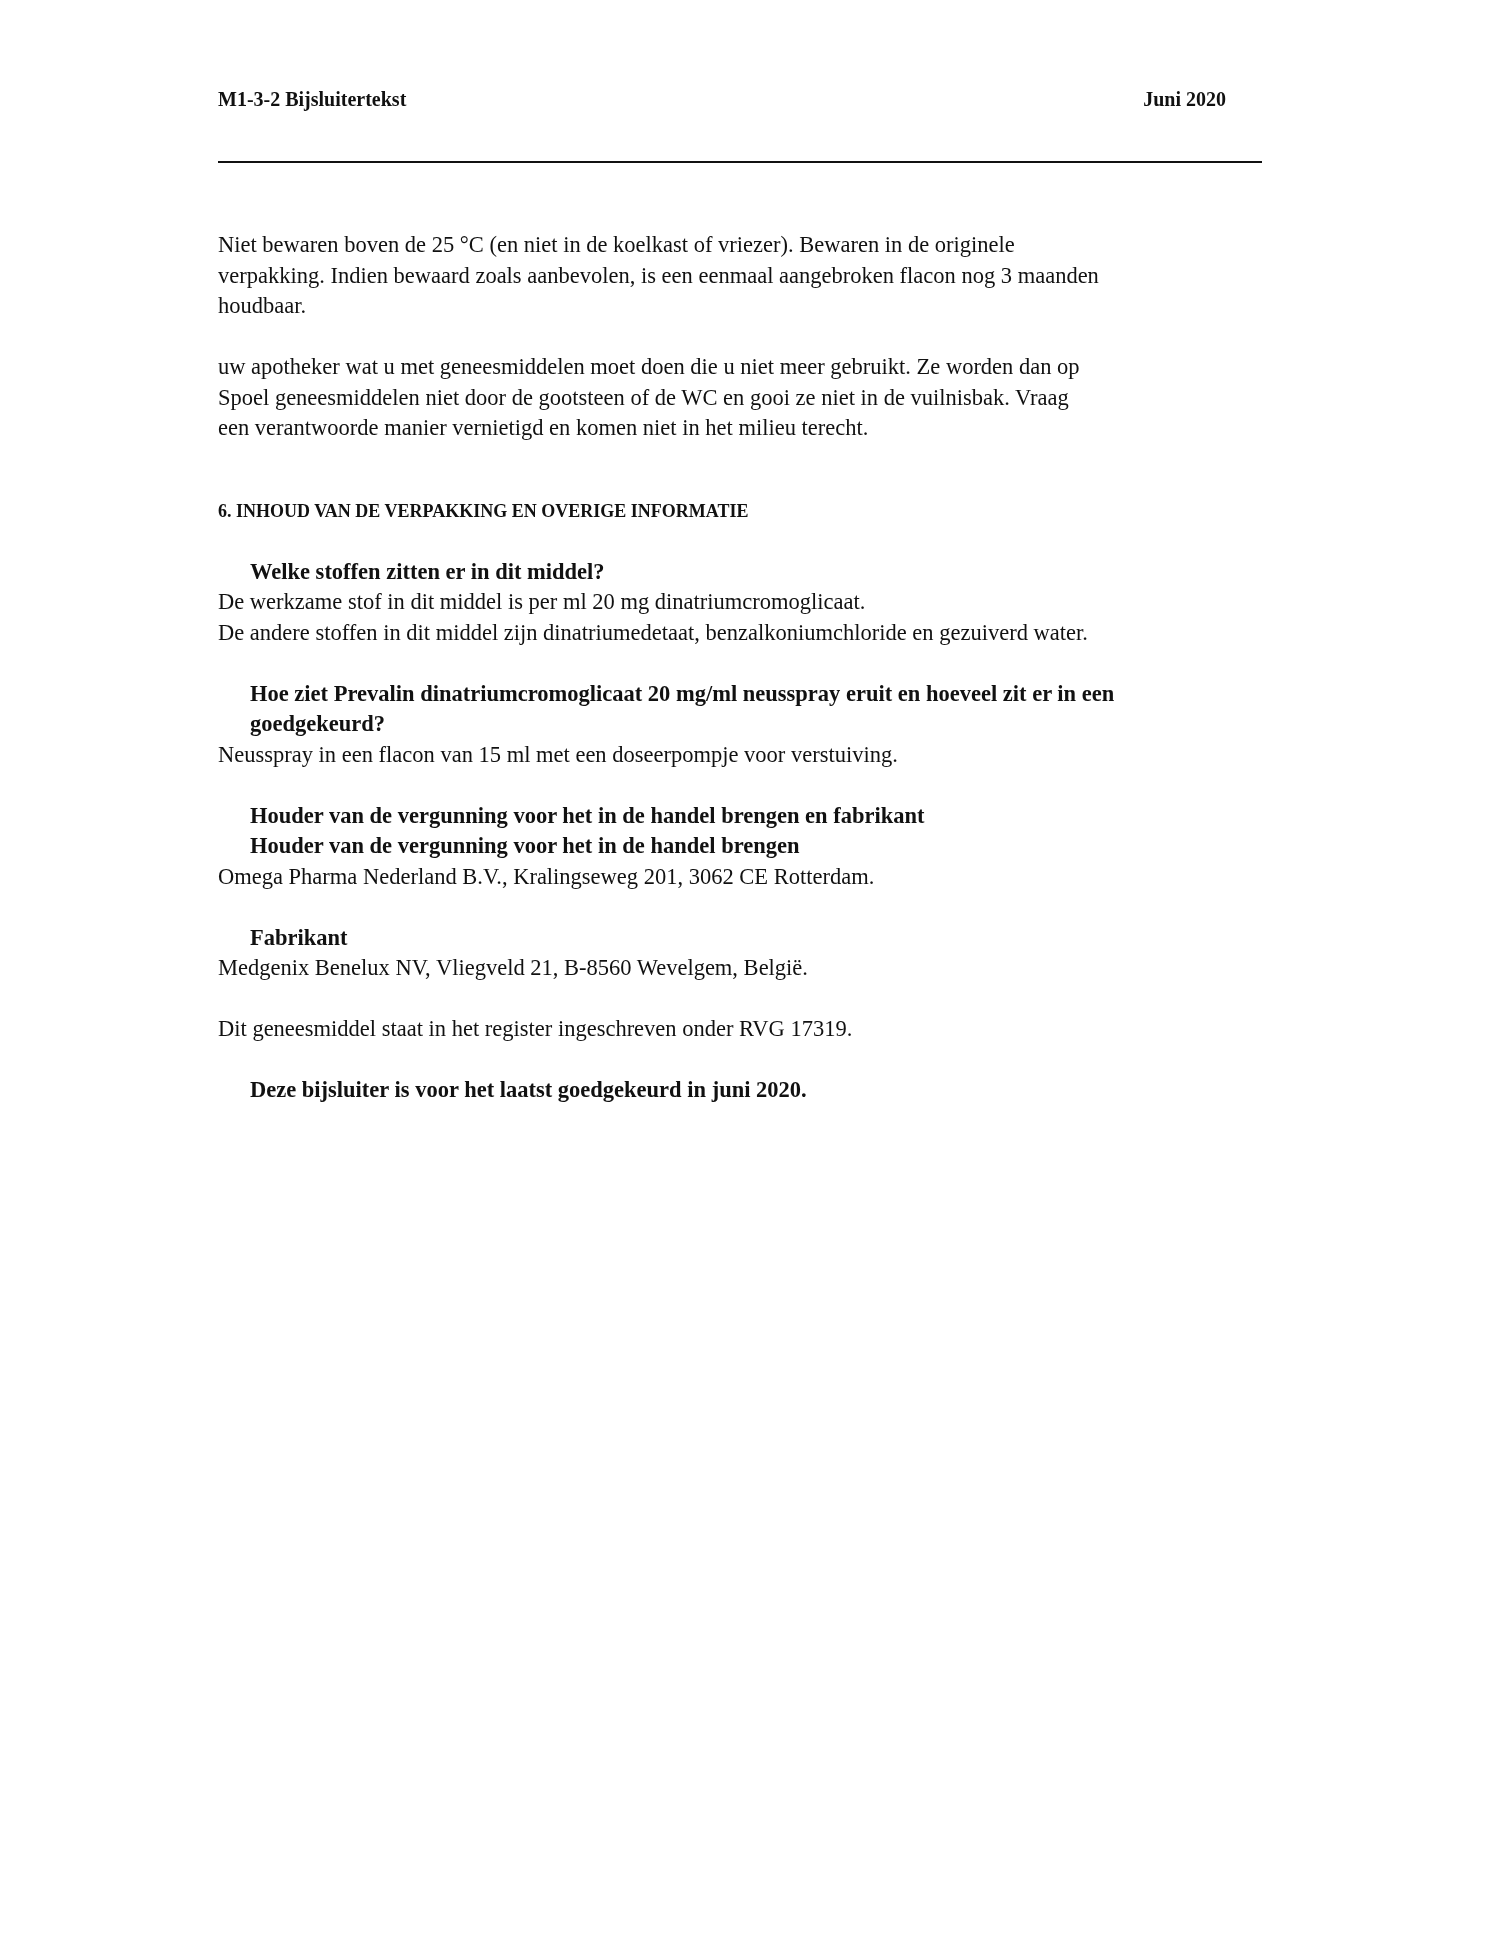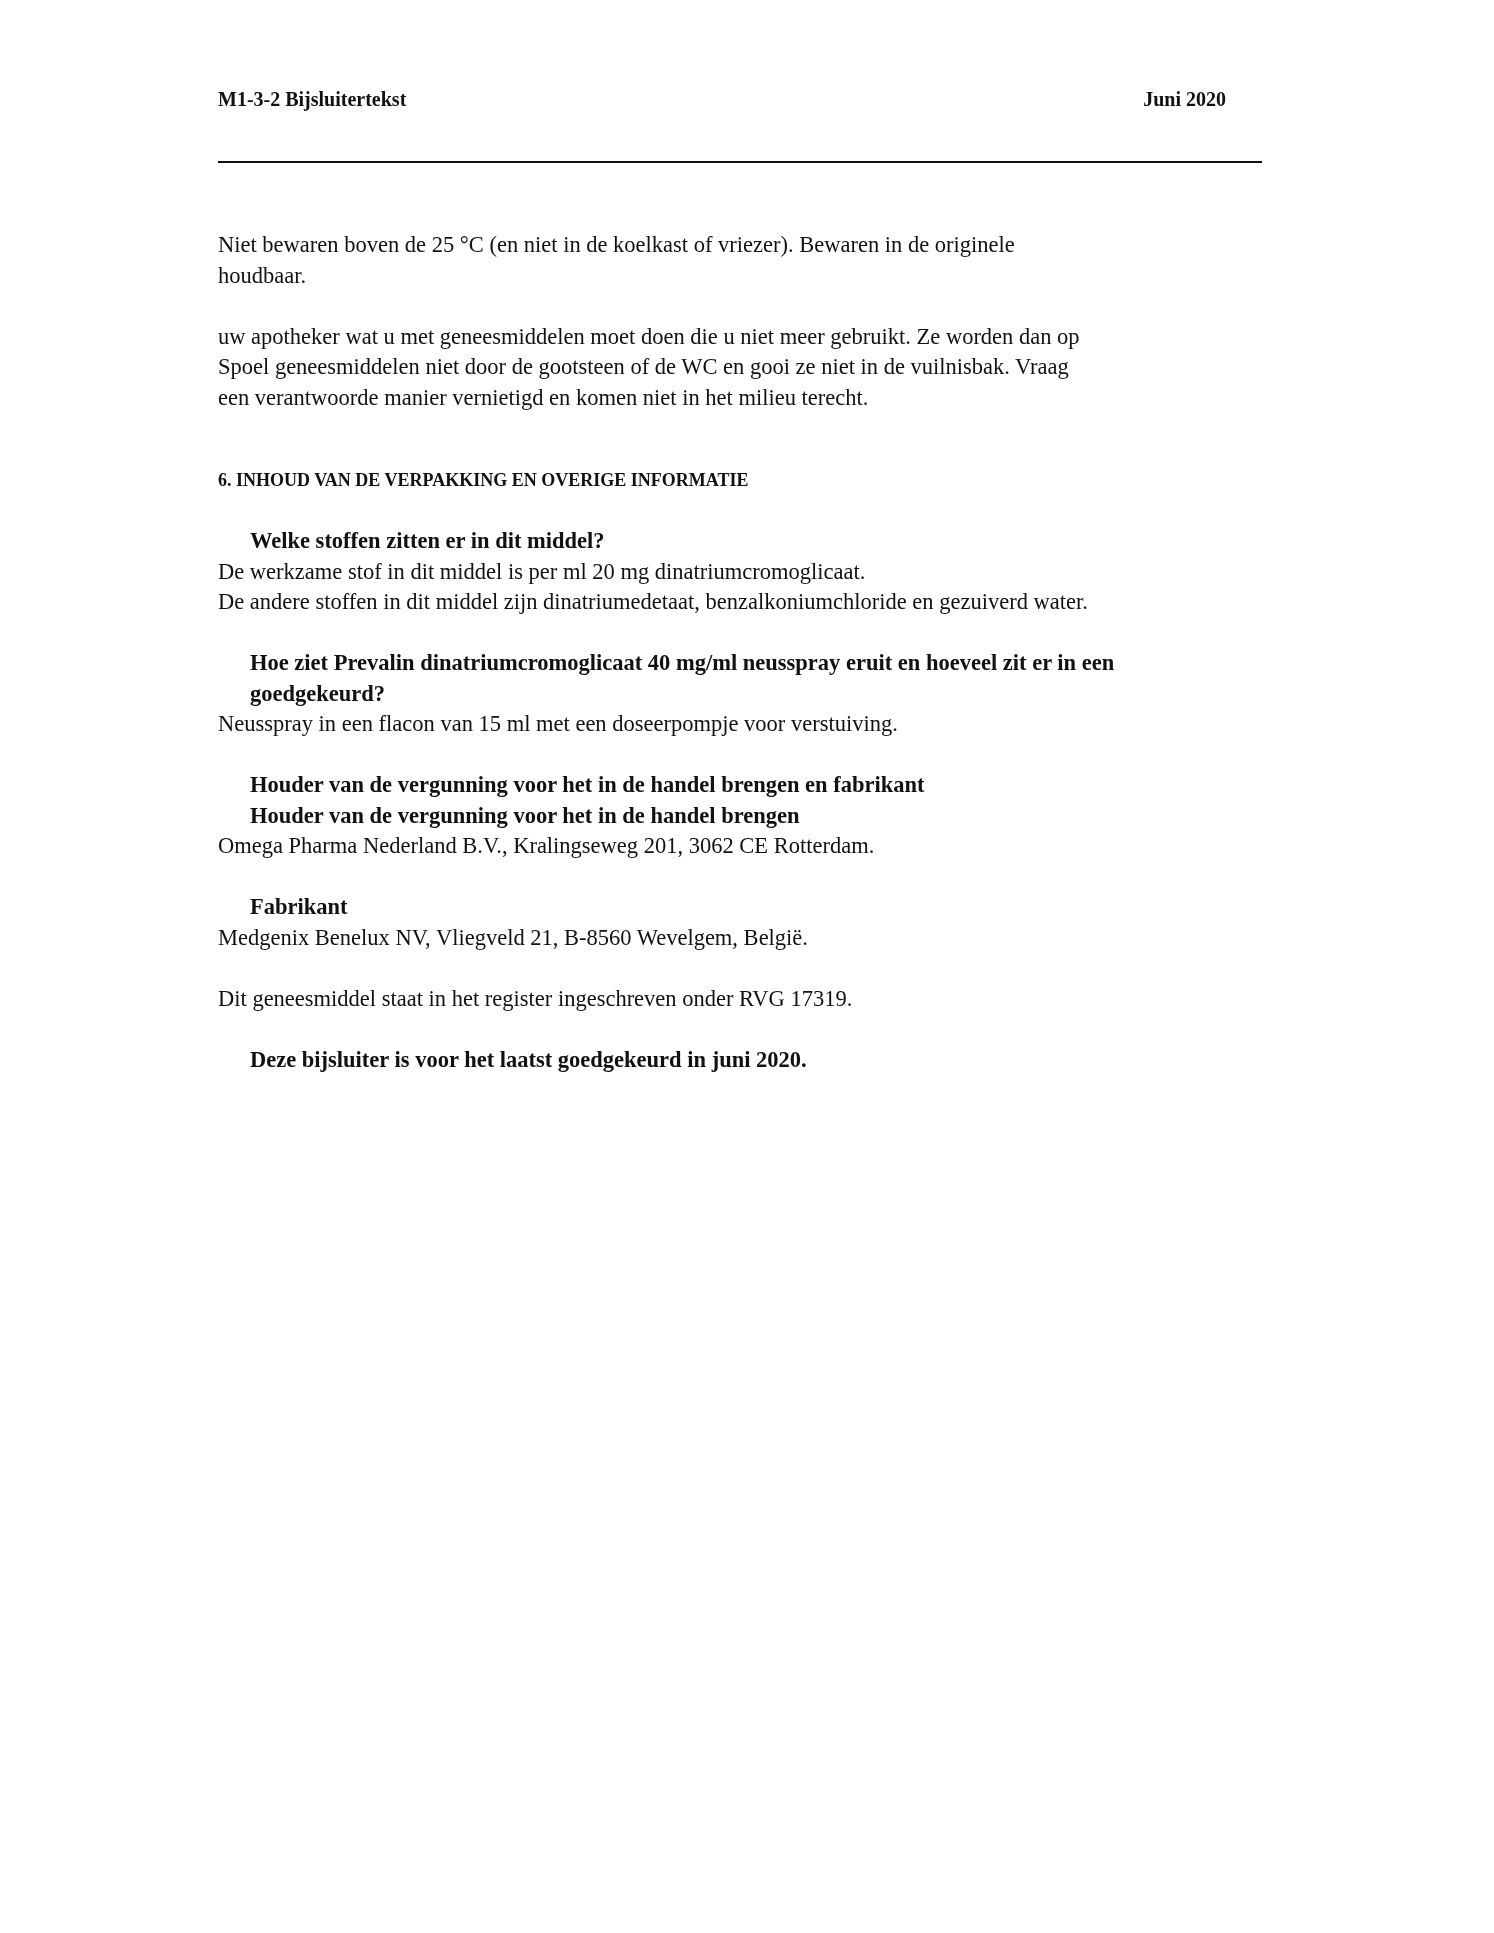--- a/index.html
+++ b/index.html
@@ -22,36 +22,37 @@
   <div class="hrow">
     <span>M1-3-2 Bijsluitertekst</span>
     <span style="margin-right:0">Juni 2020</span>
   </div>
 </div>
 <div class="rule"></div>
 
 <div class="body">
   <div>
     <p>Niet bewaren boven de 25 °C (en niet in de koelkast of vriezer). Bewaren in de originele</p>
+    <p>verpakking. Indien bewaard zoals aanbevolen, is een eenmaal aangebroken flacon nog 3 maanden</p>
     <p>houdbaar.</p>
   </div>
   <div class="gap"></div>
   <div>
     <p>uw apotheker wat u met geneesmiddelen moet doen die u niet meer gebruikt. Ze worden dan op</p>
     <p>Spoel geneesmiddelen niet door de gootsteen of de WC en gooi ze niet in de vuilnisbak. Vraag</p>
     <p>een verantwoorde manier vernietigd en komen niet in het milieu terecht.</p>
   </div>
   <div class="gap2"></div>
   <p class="section">6. INHOUD VAN DE VERPAKKING EN OVERIGE INFORMATIE</p>
   <div class="gap"></div>
   <p class="b">Welke stoffen zitten er in dit middel?</p>
   <p>De werkzame stof in dit middel is per ml 20 mg dinatriumcromoglicaat.</p>
   <p>De andere stoffen in dit middel zijn dinatriumedetaat, benzalkoniumchloride en gezuiverd water.</p>
   <div class="gap"></div>
-  <p class="b">Hoe ziet Prevalin dinatriumcromoglicaat 40 mg/ml neusspray eruit en hoeveel zit er in een</p>
+  <p class="b">Hoe ziet Prevalin dinatriumcromoglicaat 20 mg/ml neusspray eruit en hoeveel zit er in een</p>
   <p class="b">goedgekeurd?</p>
   <p>Neusspray in een flacon van 15 ml met een doseerpompje voor verstuiving.</p>
   <div class="gap"></div>
   <p class="b">Houder van de vergunning voor het in de handel brengen en fabrikant</p>
   <p class="b">Houder van de vergunning voor het in de handel brengen</p>
   <p>Omega Pharma Nederland B.V., Kralingseweg 201, 3062 CE Rotterdam.</p>
   <div class="gap"></div>
   <p class="b">Fabrikant</p>
   <p>Medgenix Benelux NV, Vliegveld 21, B-8560 Wevelgem, België.</p>
   <div class="gap"></div>

